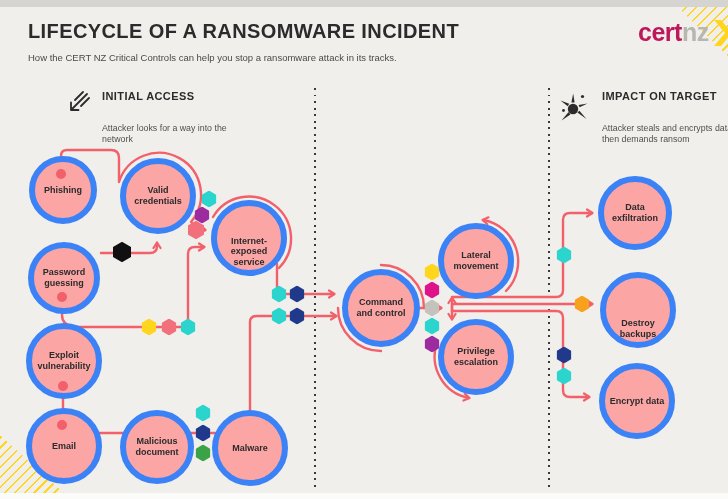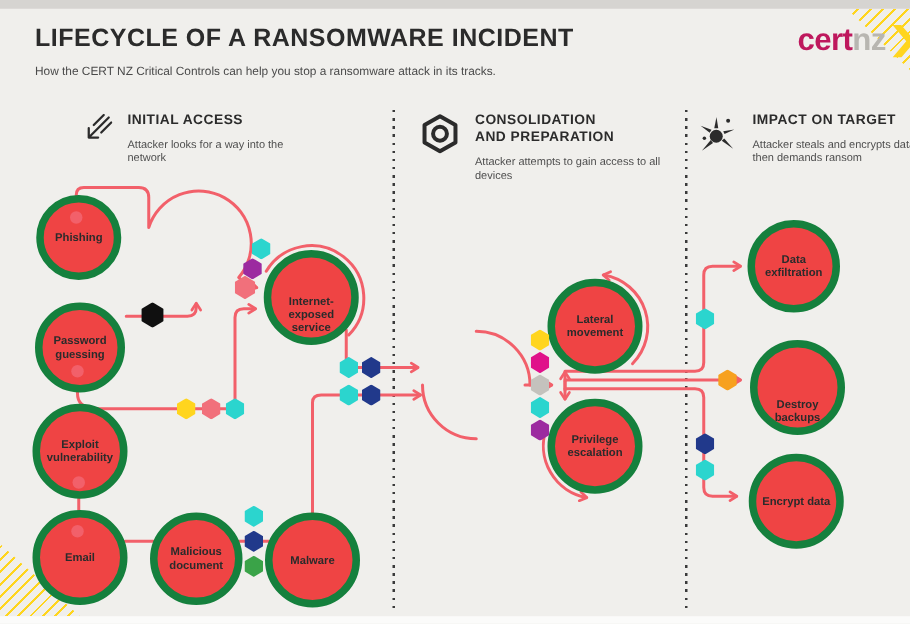--- a/index.html
+++ b/index.html
@@ -23,24 +23,24 @@
   .logo .nz{color:#B8B6B1;}
   .logo svg{margin-left:5px;}
 
   .divider{position:absolute;top:88px;height:402px;width:2px;
     background:repeating-linear-gradient(to bottom,#3A3A3A 0 2px,transparent 2px 6.5px);}
 
   .section{position:absolute;display:flex;align-items:flex-start;}
   .sec-icon{flex:none;margin-top:1px;}
   .sec-text{margin-left:12px;}
   .sec-title{font-size:11px;font-weight:700;letter-spacing:.4px;color:#2B2B2B;line-height:1.25;}
-  .sec-sub{margin-top:6px;font-size:8.8px;color:#4F4F4F;line-height:1.3;}
+  .sec-sub{margin-top:19px;font-size:8.8px;color:#4F4F4F;line-height:1.3;}
 
   .node{
-    position:absolute;border:6px solid #15803d;border-radius:50%;background:#ef4444;
+    position:absolute;border:6px solid #3b82f6;border-radius:50%;background:#fca5a5;
     display:flex;align-items:center;justify-content:center;text-align:center;
     box-sizing:border-box;z-index:2;
   }
   .node .lbl{font-size:9px;font-weight:600;color:#2B2B2B;line-height:1.2;padding:2px;}
 
   #connector-svg{position:absolute;left:0;top:0;z-index:1;}
   #hex-layer{position:absolute;left:0;top:0;width:728px;height:499px;z-index:3;pointer-events:none;}
   .hex{position:absolute;width:15px;height:17px;
     clip-path:polygon(50% 0,100% 26%,100% 74%,50% 100%,0 74%,0 26%);}
   .dot{position:absolute;width:10px;height:10px;border-radius:50%;background:#F2606A;}
@@ -95,30 +95,20 @@
   <div class="section" style="left:62px;top:90px;">
     <svg class="sec-icon" width="28" height="28" viewBox="0 0 28 28" fill="none" stroke="#2B2B2B" stroke-width="1.8" stroke-linecap="round" stroke-linejoin="round">
       <path d="M25 3 L9 19 M9 11.5 L9 19 L16.5 19 M21 1 L13 9 M27 7 L19 15"></path>
     </svg>
     <div class="sec-text" style="width:136px;">
       <div class="sec-title">INITIAL ACCESS</div>
       <div class="sec-sub">Attacker looks for a way into the network</div>
     </div>
   </div>
 
-  <div class="section" style="left:336px;top:90px;">
-    <svg class="sec-icon" width="32" height="32" viewBox="0 0 30 30" fill="none" stroke="#2B2B2B" stroke-width="3" stroke-linejoin="round">
-      <polygon points="15,1.8 26.6,8.4 26.6,21.6 15,28.2 3.4,21.6 3.4,8.4"></polygon>
-      <circle cx="15" cy="15" r="5.2"></circle>
-    </svg>
-    <div class="sec-text" style="width:162px;">
-      <div class="sec-title" style="width:118px;">CONSOLIDATION AND PREPARATION</div>
-      <div class="sec-sub">Attacker attempts to gain access to all devices</div>
-    </div>
-  </div>
 
   <div class="section" style="left:558px;top:90px;">
     <svg class="sec-icon" width="32" height="34" viewBox="0 0 32 34" fill="#2B2B2B">
       <circle cx="15" cy="18" r="5.2"></circle>
       <polygon points="13.4,11.5 16.6,11.5 15.2,2.5"></polygon>
       <polygon points="10.6,21 12.4,23.4 3.5,29.5"></polygon>
       <polygon points="19.4,21.5 21.4,19.8 28.5,28"></polygon>
       <polygon points="9.8,15.2 11.2,12.8 2.5,9.5"></polygon>
       <polygon points="20.6,14 21.6,16.2 29.5,12.5"></polygon>
       <circle cx="24.5" cy="5.5" r="1.6"></circle>
@@ -129,37 +119,43 @@
       <div class="sec-sub">Attacker steals and encrypts data, then demands ransom</div>
     </div>
   </div>
 
   <div class="divider" style="left:314px;"></div>
   <div class="divider" style="left:548px;"></div>
 
   <div class="node" style="left:29px;top:156px;width:68px;height:68px;">
       <span class="lbl">Phishing</span>
     </div>
+  <div class="node" style="left:120px;top:158px;width:76px;height:76px;">
+      <span class="lbl">Valid credentials</span>
+    </div>
   <div class="node" style="left:28px;top:242px;width:72px;height:72px;">
       <span class="lbl">Password guessing</span>
     </div>
   <div class="node" style="left:26px;top:323px;width:76px;height:76px;">
       <span class="lbl">Exploit vulnerability</span>
     </div>
   <div class="node" style="left:26px;top:408px;width:76px;height:76px;">
       <span class="lbl">Email</span>
     </div>
   <div class="node" style="left:120px;top:410px;width:74px;height:74px;">
       <span class="lbl">Malicious document</span>
     </div>
   <div class="node" style="left:212px;top:410px;width:76px;height:76px;">
       <span class="lbl">Malware</span>
     </div>
   <div class="node" style="left:211px;top:200px;width:76px;height:76px;align-items:flex-end;">
       <span class="lbl">Internet-exposed service</span>
+    </div>
+  <div class="node" style="left:342px;top:269px;width:78px;height:78px;">
+      <span class="lbl">Command and control</span>
     </div>
   <div class="node" style="left:438px;top:223px;width:76px;height:76px;">
       <span class="lbl">Lateral movement</span>
     </div>
   <div class="node" style="left:438px;top:319px;width:76px;height:76px;">
       <span class="lbl">Privilege escalation</span>
     </div>
   <div class="node" style="left:598px;top:176px;width:74px;height:74px;">
       <span class="lbl">Data exfiltration</span>
     </div>

